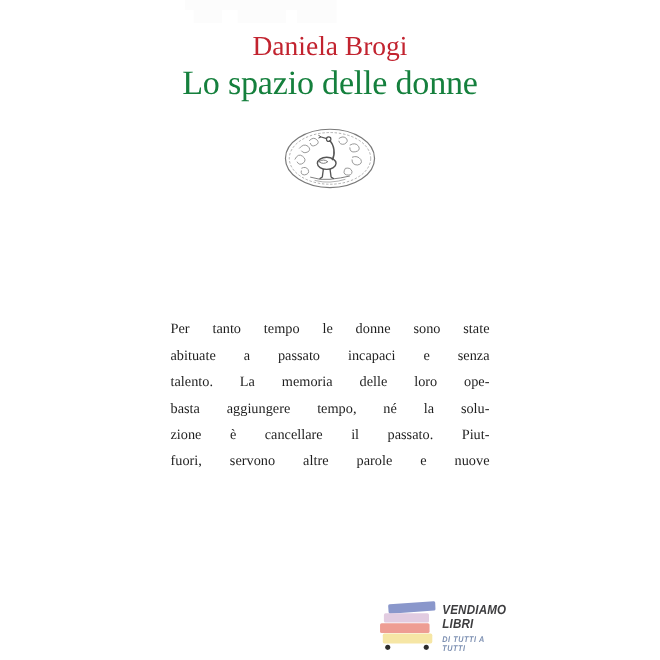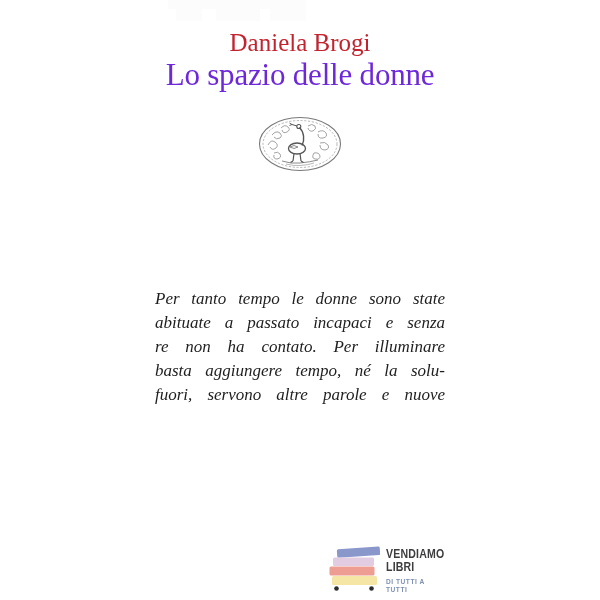--- a/index.html
+++ b/index.html
@@ -22,43 +22,42 @@
   .author {
     position: absolute; top: 29px; left: 0; width: 600px;
     text-align: center;
     font-size: 25px; line-height: 28px;
     color: #c2232f;
   }
   .title {
     position: absolute; top: 57px; left: 0; width: 600px;
     text-align: center;
     font-size: 31px; line-height: 36px;
-    color: #6d28d9;
+    color: #15803d;
     letter-spacing: -0.2px;
   }
 
   .emblem {
     position: absolute; top: 115px; left: 256px;
     width: 88px; height: 58px;
   }
 
   .blurb {
     position: absolute; top: 287px; left: 155px;
     width: 290px;
-    font-size: 17px; line-height: 24px;
+    font-size: 13px; line-height: 24px;
     color: #1e1e1e;
-    font-style: italic;
   }
   .blurb-line { text-align: justify; text-align-last: justify; }
   .blurb-line.last { text-align-last: left; }
 
   .vendor-badge {
-    position: absolute; top: 546px; left: 328px;
+    position: absolute; top: 546px; left: 344px;
     width: 126px; height: 48px;
-    display: flex; align-items: flex-start;
+    display: flex; align-items: flex-start; font-style: italic;
   }
   .book-cart { width: 52px; height: 46px; flex: 0 0 auto; }
   .vendor-text {
     margin-left: 6px; padding-top: 2px;
     font-family: "Liberation Sans", sans-serif;
     transform: scaleX(0.88); transform-origin: left top;
   }
   .vendor-name {
     font-size: 12px; line-height: 13px; font-weight: bold;
     color: #3d3d3f; letter-spacing: 0.2px;
@@ -106,22 +105,23 @@
     <circle cx="42.8" cy="11.5" r="2" fill="none" stroke="#555555" stroke-width="1.1"></circle>
     <path d="M41,11 L36,9.5" fill="none" stroke="#555555" stroke-width="1"></path>
     <path d="M36,9.5 l-2.5,-1.5 m2.5,1.5 l-2.5,1" fill="none" stroke="#555555" stroke-width="0.9"></path>
     <path d="M38,38.5 L37,46 m0,0 l-2.5,1.5 M44,38.5 L45,46 m0,0 l2.5,1.5" fill="none" stroke="#555555" stroke-width="1.2"></path>
     <path d="M34,32 q4,-3 8,0 q-4,3 -8,0" fill="none" stroke="#6f6f6f" stroke-width="0.8"></path>
   </svg>
 
   <div class="blurb">
     <div class="blurb-line">Per tanto tempo le donne sono state</div>
     <div class="blurb-line">abituate a passato incapaci e senza</div>
-    <div class="blurb-line">re non ha contato. Per illuminare</div>
+    <div class="blurb-line">talento. La memoria delle loro ope-</div>
     <div class="blurb-line">basta aggiungere tempo, né la solu-</div>
+    <div class="blurb-line">zione è cancellare il passato. Piut-</div>
     <div class="blurb-line">fuori, servono altre parole e nuove</div>
   </div>
 
   <div class="vendor-badge">
     <svg class="book-cart" viewBox="0 0 52 46" xmlns="http://www.w3.org/2000/svg">
       <g transform="rotate(-4 30 6)">
         <rect x="9" y="2" width="43" height="8.5" rx="1.5" fill="#8a97cb"></rect>
       </g>
       <rect x="5" y="11.5" width="41" height="8.5" rx="1.5" fill="#e2cce1"></rect>
       <rect x="1.5" y="20.5" width="45" height="9" rx="1.5" fill="#ee9d93"></rect>

